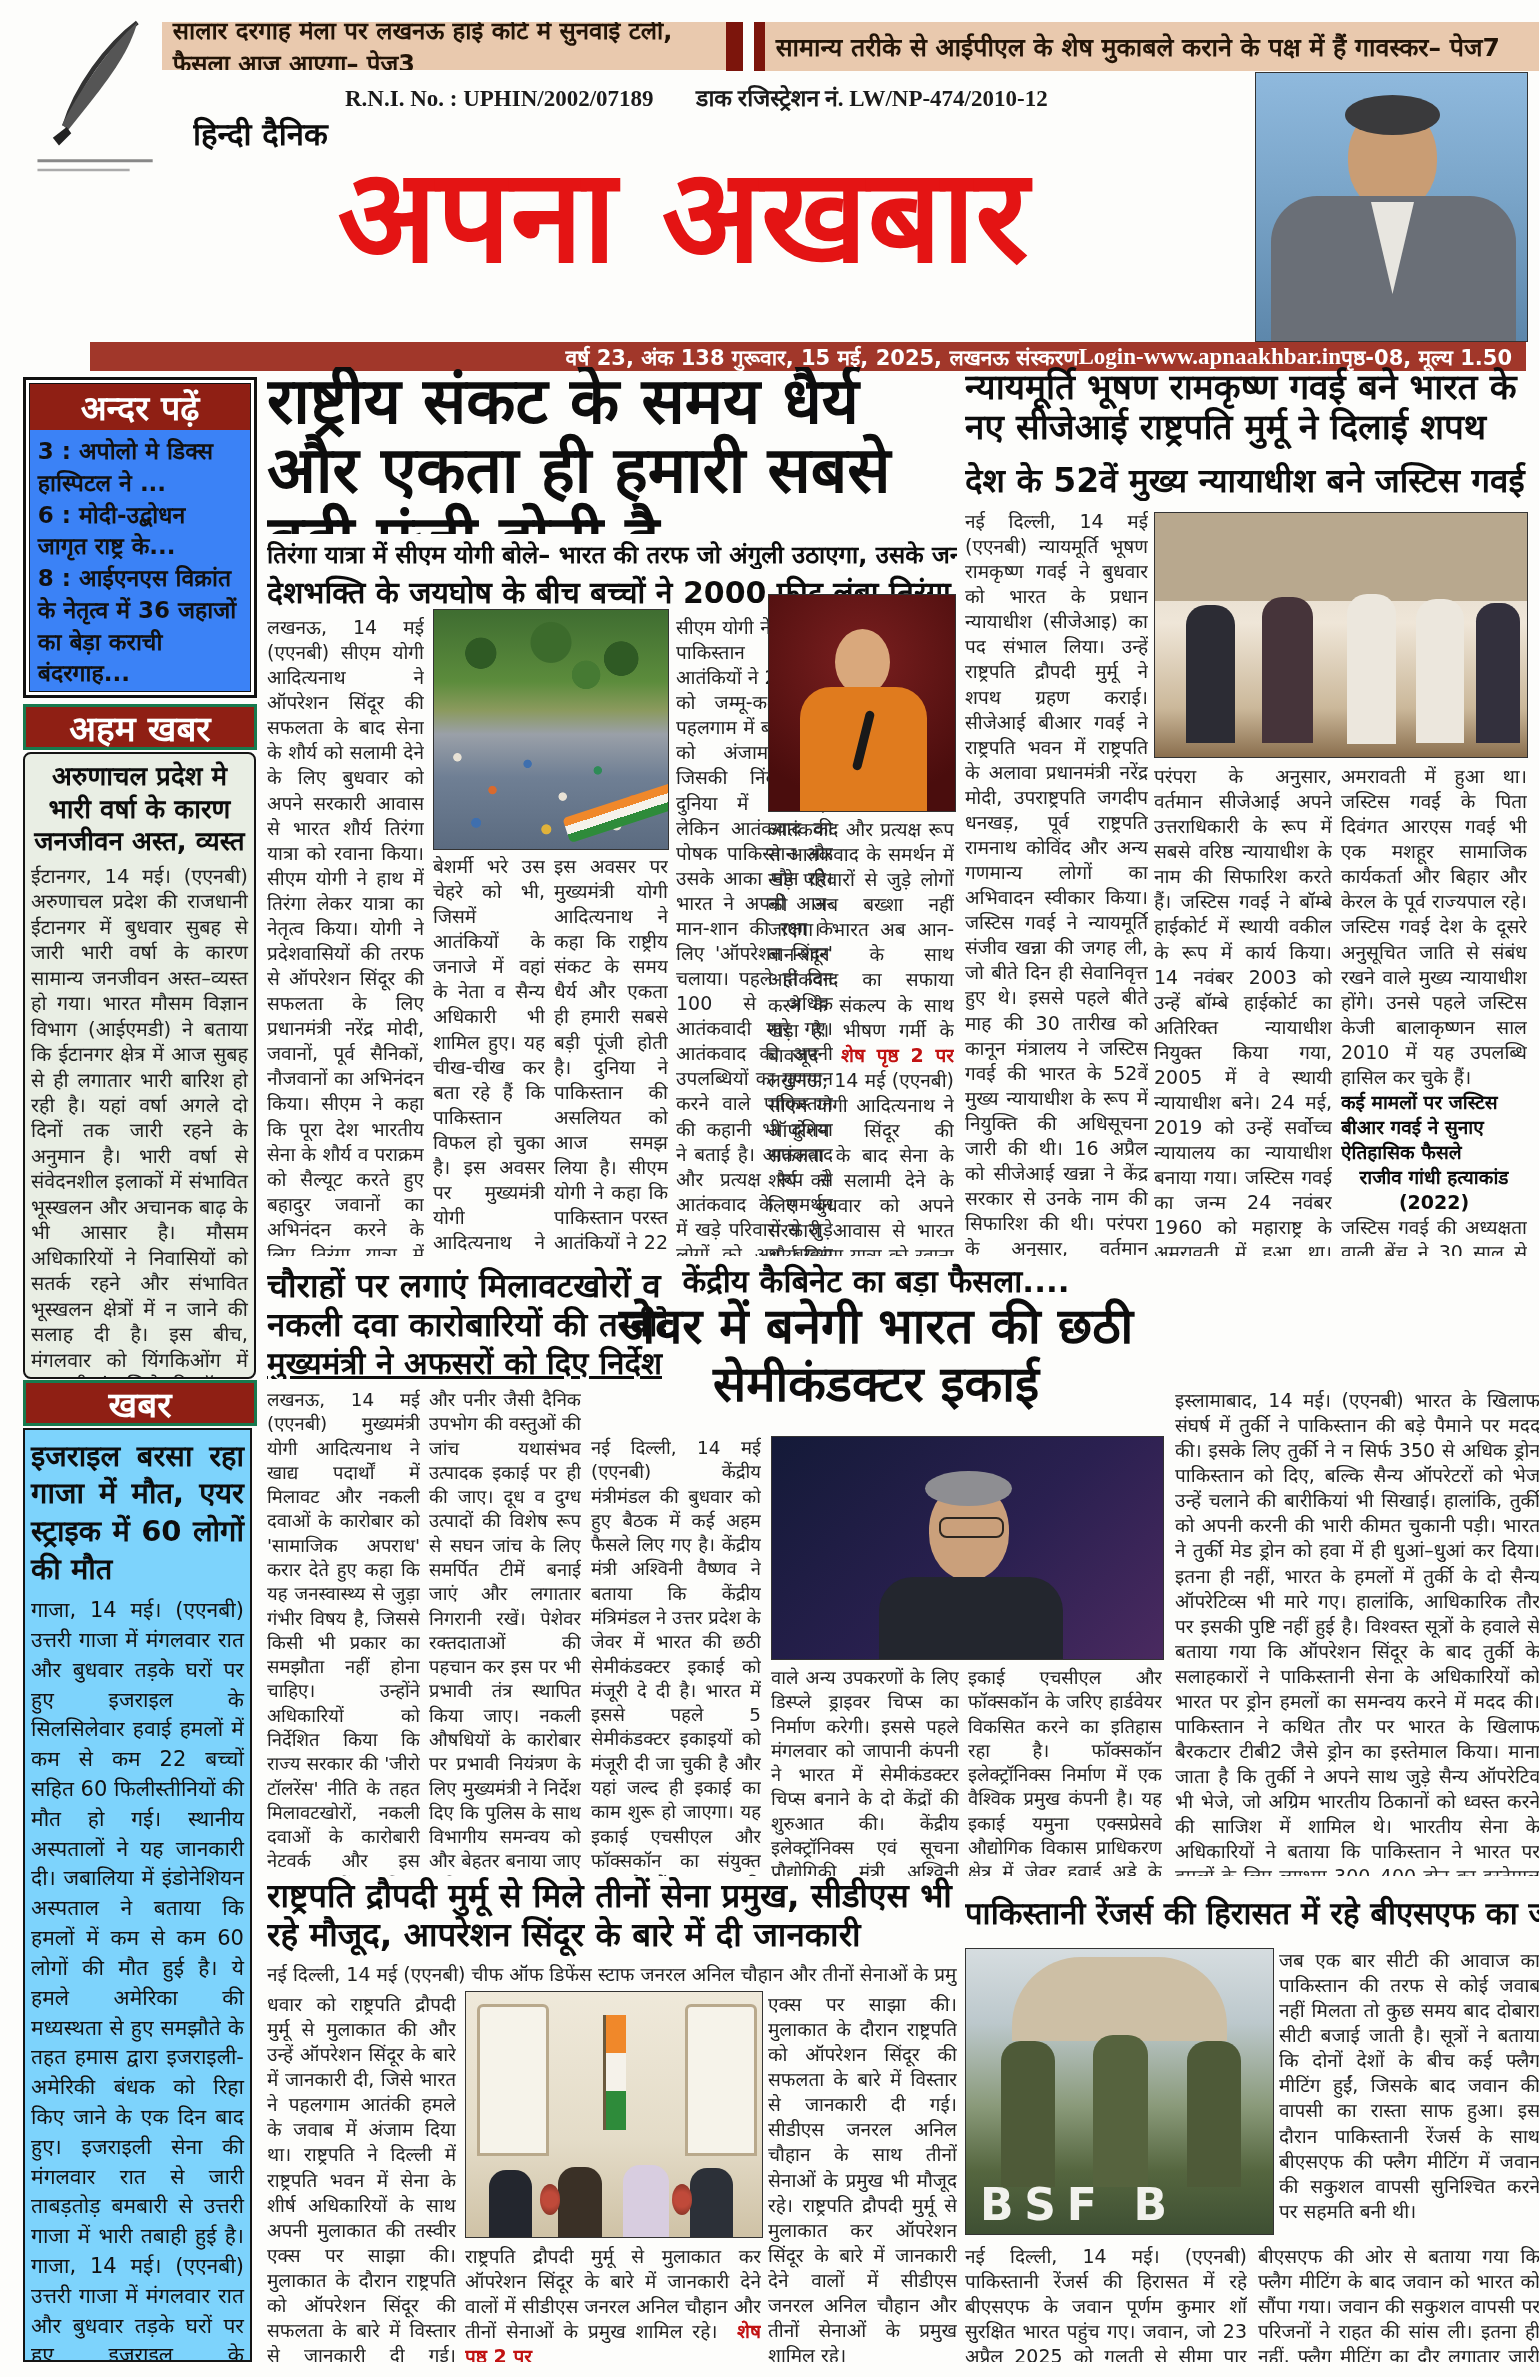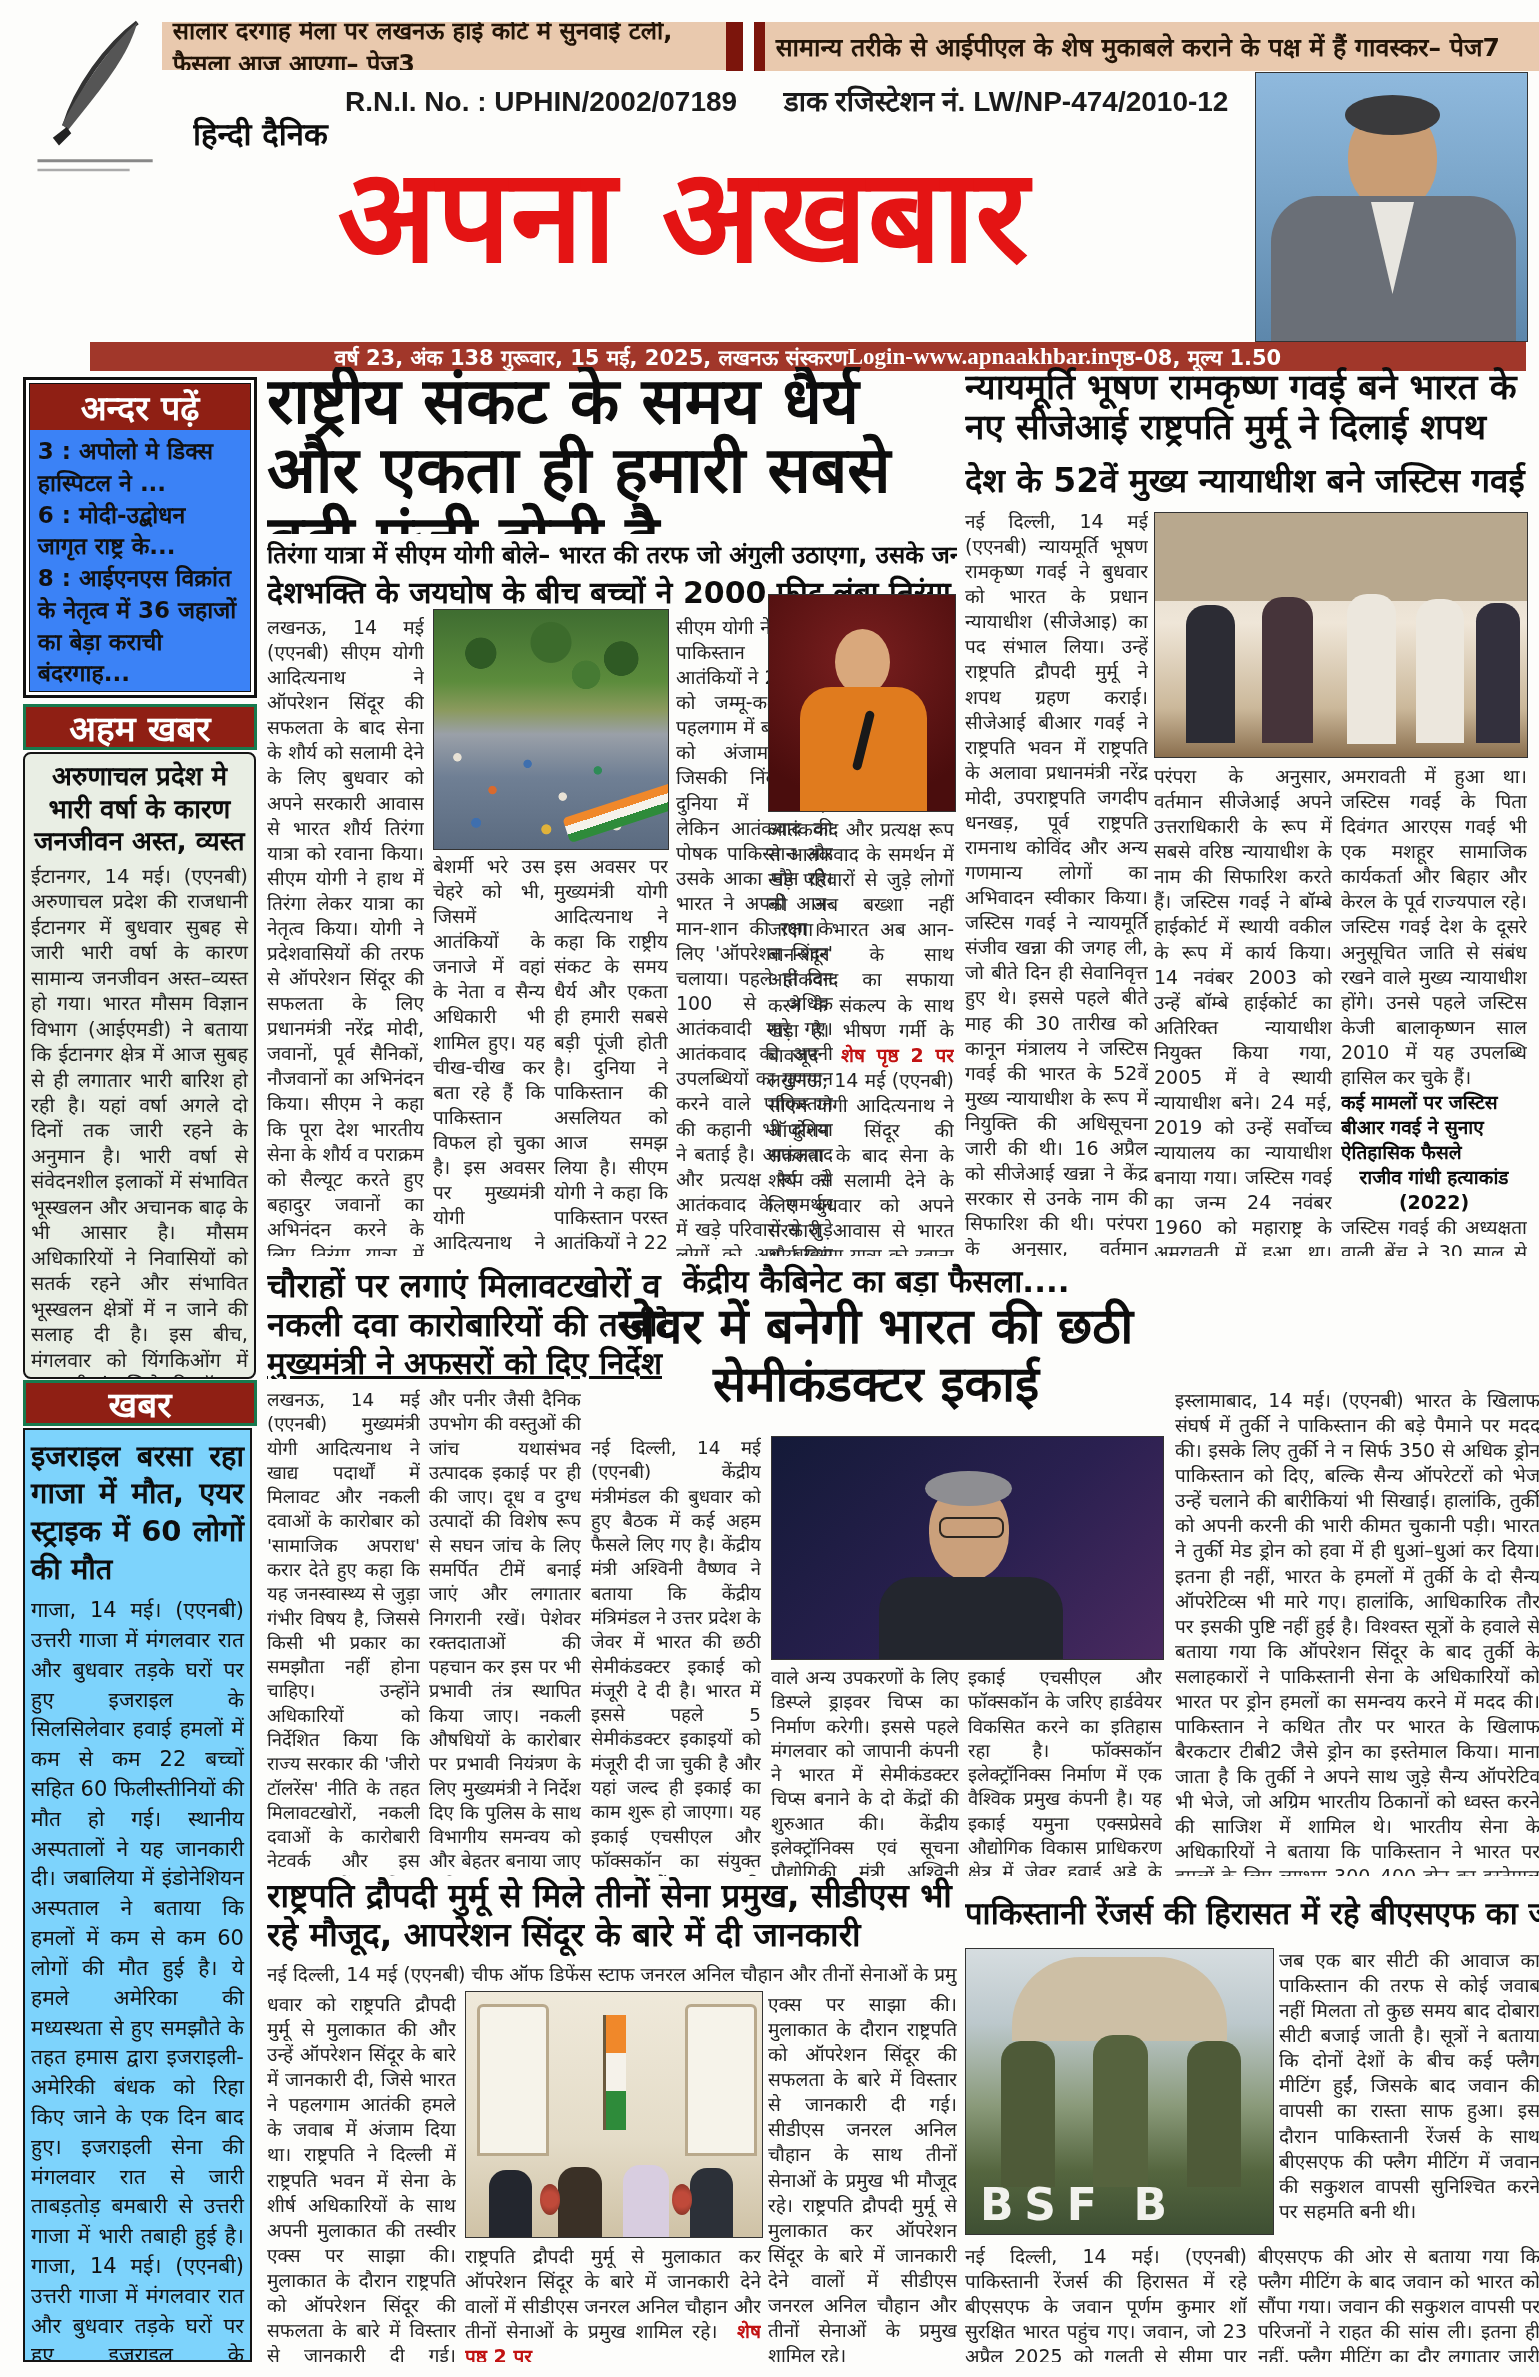--- a/index.html
+++ b/index.html
@@ -10,21 +10,21 @@
   .col{position:absolute;text-align:justify;overflow:hidden;line-height:1.32;color:#222;}
   .hl{font-weight:bold;color:#0d0d0d;overflow:hidden;}
   .teaser{background:#e9c9ae;color:#221407;font-weight:bold;display:flex;align-items:center;overflow:hidden;}
   .redcap{background:#7c150c;}
   .secthead{background:#8f1f14;color:#fff;font-weight:bold;display:flex;align-items:center;justify-content:center;}
   .greenb{border:3.1px solid #177a4e;}
   .boxframe{border:2.3px solid #141414;background:#e9eee4;overflow:hidden;}
   .cont-red{color:#c11212;font-weight:bold;}
   .photo{position:absolute;overflow:hidden;border:0.8px solid #333;}
   .ph-part{position:absolute;}
-  .datebar{background:#a1372a;color:#fff;font-weight:bold;display:flex;align-items:center;justify-content:center;}
+  .datebar{background:#a1372a;color:#fff;font-weight:bold;display:flex;align-items:center;justify-content:flex-end;}
 </style>
 </head>
 <body>
 
 <div id="page">
 
   <div class="abs" style="left:21.5px;top:10.7px;width:150px;height:169px;">
     <svg width="150" height="169" viewBox="0 0 195 220">
       <path d="M150 15 C 110 45, 70 100, 55 150" stroke="#333" stroke-width="6" fill="none"></path>
       <path d="M150 15 C 140 50, 120 80, 80 130 L 60 155 L 52 148 C 80 95, 115 45, 150 15 Z" fill="#555"></path>
@@ -36,21 +36,21 @@
 
   <div class="abs teaser" style="left:162px;top:21.5px;width:554px;height:48px;font-size:24px;padding:0 10.7px;">
     <span>सालार दरगाह मेला पर लखनऊ हाई कोर्ट में सुनवाई टली, फैसला आज आएगा– पेज3</span>
   </div>
   <div class="abs redcap" style="left:726px;top:21.5px;width:17px;height:49px;"></div>
   <div class="abs redcap" style="left:754px;top:21.5px;width:11.5px;height:49px;"></div>
   <div class="abs teaser" style="left:765px;top:21.5px;width:759px;height:49px;font-size:25px;padding:0 10.7px;">
     <span>सामान्य तरीके से आईपीएल के शेष मुकाबले कराने के पक्ष में हैं गावस्कर– पेज7</span>
   </div>
 
-  <div class="abs" style="left:345px;top:81px;width:890px;height:31px;font-family:Liberation Sans, sans-serif;font-weight:bold;font-size:28px;white-space:nowrap;overflow:hidden;">
+  <div class="abs" style="left:345px;top:81px;width:890px;height:31px;font-family:Liberation Serif, serif;font-weight:bold;font-size:23px;white-space:nowrap;overflow:hidden;">
     <span>R.N.I. No. : UPHIN/2002/07189</span>
     <span style="display:inline-block;width:31px;"></span>
     <span>डाक रजिस्ट्रेशन नं. LW/NP-474/2010-12</span>
   </div>
 
   <div class="abs hl" style="left:193px;top:112px;width:253px;font-size:31px;">हिन्दी दैनिक</div>
   <div class="abs" style="left:192px;top:135px;width:982px;height:184px;font-size:130px;font-weight:bold;color:#e41414;text-align:center;line-height:1.25;overflow:hidden;">अपना अखबार</div>
 
   <div class="photo" style="left:1255px;top:72px;width:271px;height:268px;background:linear-gradient(180deg,#8fb9dd 0%,#7aa5c9 45%,#5d87ab 100%);">
     <div class="ph-part" style="left:92px;top:31px;width:89px;height:107px;border-radius:50% 50% 46% 46%;background:#c99d74;"></div>

